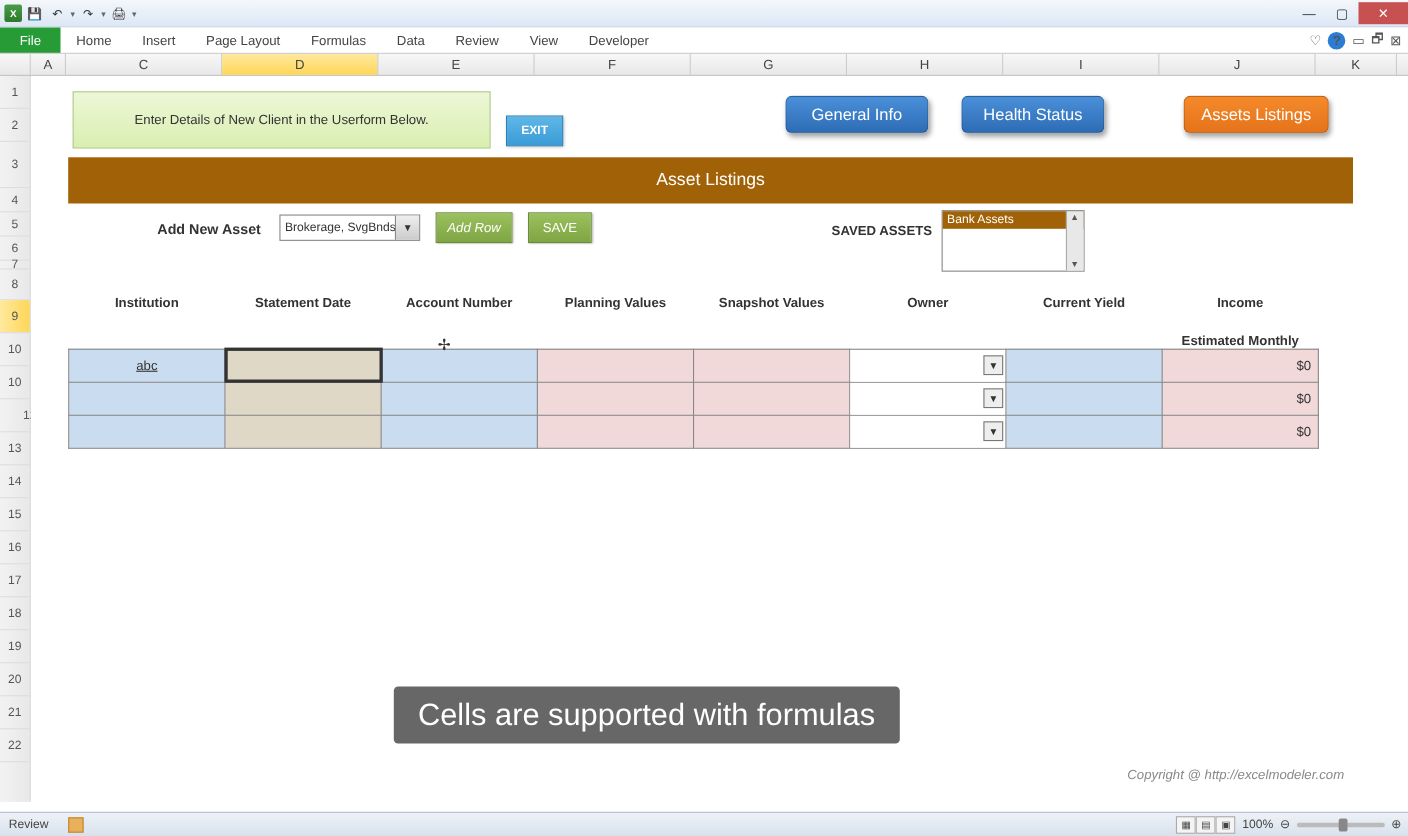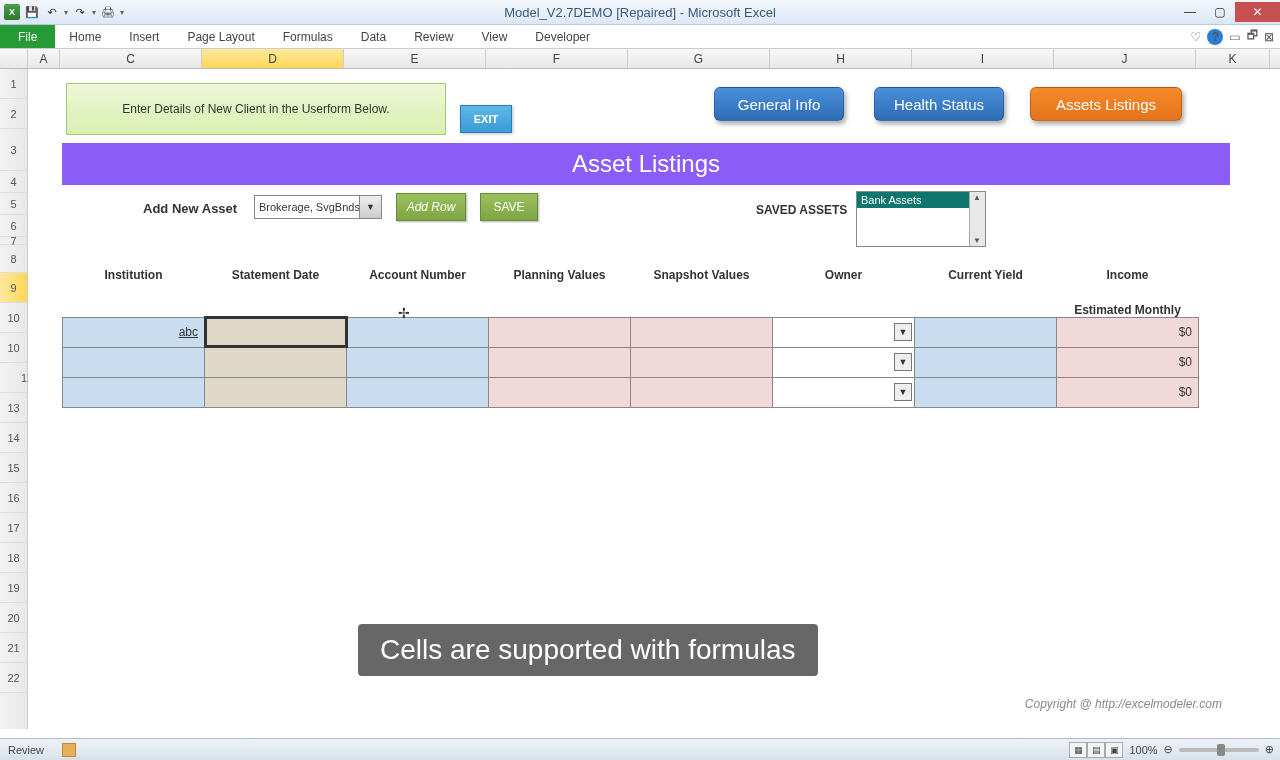--- a/index.html
+++ b/index.html
@@ -36,31 +36,31 @@
 .rowh.sel { background: linear-gradient(90deg,#ffe99e,#ffd658); }
 .cells { flex: 1; position: relative; background: #fff; }
 
 
 .instruction-box { position: absolute; left: 38px; top: 14px; width: 380px; height: 52px; background: linear-gradient(#edf7d8,#d9efb0); border: 1px solid #a8c77a; display: flex; align-items: center; justify-content: center; font-size: 12px; color: #333; }
 .exit-btn { position: absolute; left: 432px; top: 36px; width: 52px; height: 28px; background: linear-gradient(#5fb7e8,#3a9bd6); border: 1px solid #2a7eb5; color: #fff; font-size: 11px; font-weight: bold; display: flex; align-items: center; justify-content: center; box-shadow: 1px 1px 3px rgba(0,0,0,.25); }
 .nav-btn { position: absolute; top: 18px; height: 34px; border-radius: 6px; color: #fff; font-size: 15px; display: flex; align-items: center; justify-content: center; box-shadow: 2px 3px 5px rgba(0,0,0,.35); border: 1px solid rgba(0,0,0,.2); }
 .nav-blue { background: linear-gradient(#4a90d9,#2d6cb5); }
 .nav-orange { background: linear-gradient(#f58a2a,#e5731a); }
 
-.banner { position: absolute; left: 34px; top: 74px; right: 50px; height: 42px; background: #8b5cf6; color: #fff; font-size: 24px; display: flex; align-items: center; justify-content: center; }
+.banner { position: absolute; left: 34px; top: 74px; right: 50px; height: 42px; background: #a16207; color: #fff; font-size: 16px; display: flex; align-items: center; justify-content: center; }
 
 .addnew-label { position: absolute; left: 115px; top: 132px; font-weight: bold; font-size: 13px; }
 .asset-dd { position: absolute; left: 226px; top: 126px; width: 128px; height: 24px; border: 1px solid #888; background: #fff; display: flex; align-items: center; padding: 0 4px; font-size: 11px; }
 .asset-dd .caret { position: absolute; right: 0; top: 0; width: 22px; height: 100%; background: linear-gradient(#eee,#ccc); border-left: 1px solid #888; display: flex; align-items: center; justify-content: center; font-size: 9px; }
 .addrow-btn { position: absolute; left: 368px; top: 124px; width: 70px; height: 28px; background: linear-gradient(#9ac15d,#7fa544); border: 1px solid #6a8c38; color: #fff; font-style: italic; font-size: 12px; display: flex; align-items: center; justify-content: center; box-shadow: 1px 1px 2px rgba(0,0,0,.3); }
 .save-btn { position: absolute; left: 452px; top: 124px; width: 58px; height: 28px; background: linear-gradient(#9ac15d,#7fa544); border: 1px solid #6a8c38; color: #fff; font-size: 12px; display: flex; align-items: center; justify-content: center; box-shadow: 1px 1px 2px rgba(0,0,0,.3); }
 
 .saved-label { position: absolute; left: 728px; top: 134px; font-weight: bold; font-size: 12px; }
 .saved-list { position: absolute; left: 828px; top: 122px; width: 130px; height: 56px; background: #fff; border: 1px solid #888; }
-.saved-list .item { background: #0f766e; color: #fff; padding: 2px 4px; font-size: 11px; }
+.saved-list .item { background: #a16207; color: #fff; padding: 2px 4px; font-size: 11px; }
 .saved-list .sb { position: absolute; right: 0; top: 0; width: 16px; height: 100%; background: #e8e8e8; border-left: 1px solid #aaa; }
 .saved-list .sb::before { content:"▲"; position:absolute; top:1px; left:3px; font-size:8px; color:#555; }
 .saved-list .sb::after { content:"▼"; position:absolute; bottom:1px; left:3px; font-size:8px; color:#555; }
 
 
 .dtable { position: absolute; left: 34px; top: 192px; border-collapse: collapse; }
 .dtable th { font-weight: bold; font-size: 12px; padding: 4px 6px; text-align: center; height: 28px; }
 .dtable th.top { vertical-align: bottom; height: 16px; padding-bottom: 0; }
 .dtable td { border: 1px solid #888; height: 30px; padding: 0 6px; font-size: 12px; }
 .c-blue { background: #c9dcf0; }
@@ -90,21 +90,20 @@
   <div class="qat">
     <span class="qat-icon excel-icon">X</span>
     <span class="qat-icon">💾</span>
     <span class="qat-icon">↶</span>
     <span style="font-size:8px;color:#666">▾</span>
     <span class="qat-icon">↷</span>
     <span style="font-size:8px;color:#666">▾</span>
     <span class="qat-icon">🖨</span>
     <span style="font-size:8px;color:#666">▾</span>
   </div>
-  <div class="title-text">Model_V2.7DEMO [Repaired] - Microsoft Excel</div>
   <div class="win-controls">
     <div class="win-btn">—</div>
     <div class="win-btn">▢</div>
     <div class="win-btn win-close">✕</div>
   </div>
 </div>
 
 <div class="ribbon">
   <div class="ribbon-tab file">File</div>
   <div class="ribbon-tab">Home</div>
@@ -164,21 +163,21 @@
       <div class="rowh" style="height: 30px;">20</div>
       <div class="rowh" style="height: 30px;">21</div>
       <div class="rowh" style="height: 30px;">22</div>
     </div>
   <div class="cells">
 
     <div class="instruction-box">Enter Details of New Client in the Userform Below.</div>
     <div class="exit-btn">EXIT</div>
     <div class="nav-btn nav-blue" style="left:846px;width:130px">Health Status</div>
     <div class="nav-btn nav-blue" style="left:686px;width:130px">General Info</div>
-    <div class="nav-btn nav-orange" style="left:1002px;width:152px">Assets Listings</div>
+    <div class="nav-btn nav-orange" style="left:1048px;width:132px">Assets Listings</div>
 
     <div class="banner">Asset Listings</div>
 
     <div class="addnew-label">Add New Asset</div>
     <div class="asset-dd">
       <span>Brokerage, SvgBnds</span>
       <span class="caret">▼</span>
     </div>
     <div class="addrow-btn">Add Row</div>
     <div class="save-btn">SAVE</div>
@@ -207,21 +206,21 @@
             <th style="width:142px"></th>
         <th style="width:142px"></th>
             <th style="width:142px"></th>
             <th style="width:142px"></th>
         <th style="width:142px"></th>
         <th class="top" style="width:142px">Estimated Monthly</th>
       </tr>
       </tbody>
         <tbody id="dtable-body">
           <tr>
-            <td class="c-blue" style="text-align: right; text-decoration: underline;">abc</td>
+            <td class="c-blue" style="text-align: center; text-decoration: underline;">abc</td>
             <td class="c-tan selcell" style="text-align: left;"></td>
             <td class="c-blue" style="text-align: left;"></td>
             <td class="c-pink" style="text-align: left;"></td>
             <td class="c-pink" style="text-align: left;"></td>
             <td class="c-white" style="text-align: left;">
               <div class="dd-arrow">▼</div>
             </td>
             <td class="c-blue" style="text-align: left;"></td>
             <td class="c-pink" style="text-align: right;">$0</td>
           </tr>

